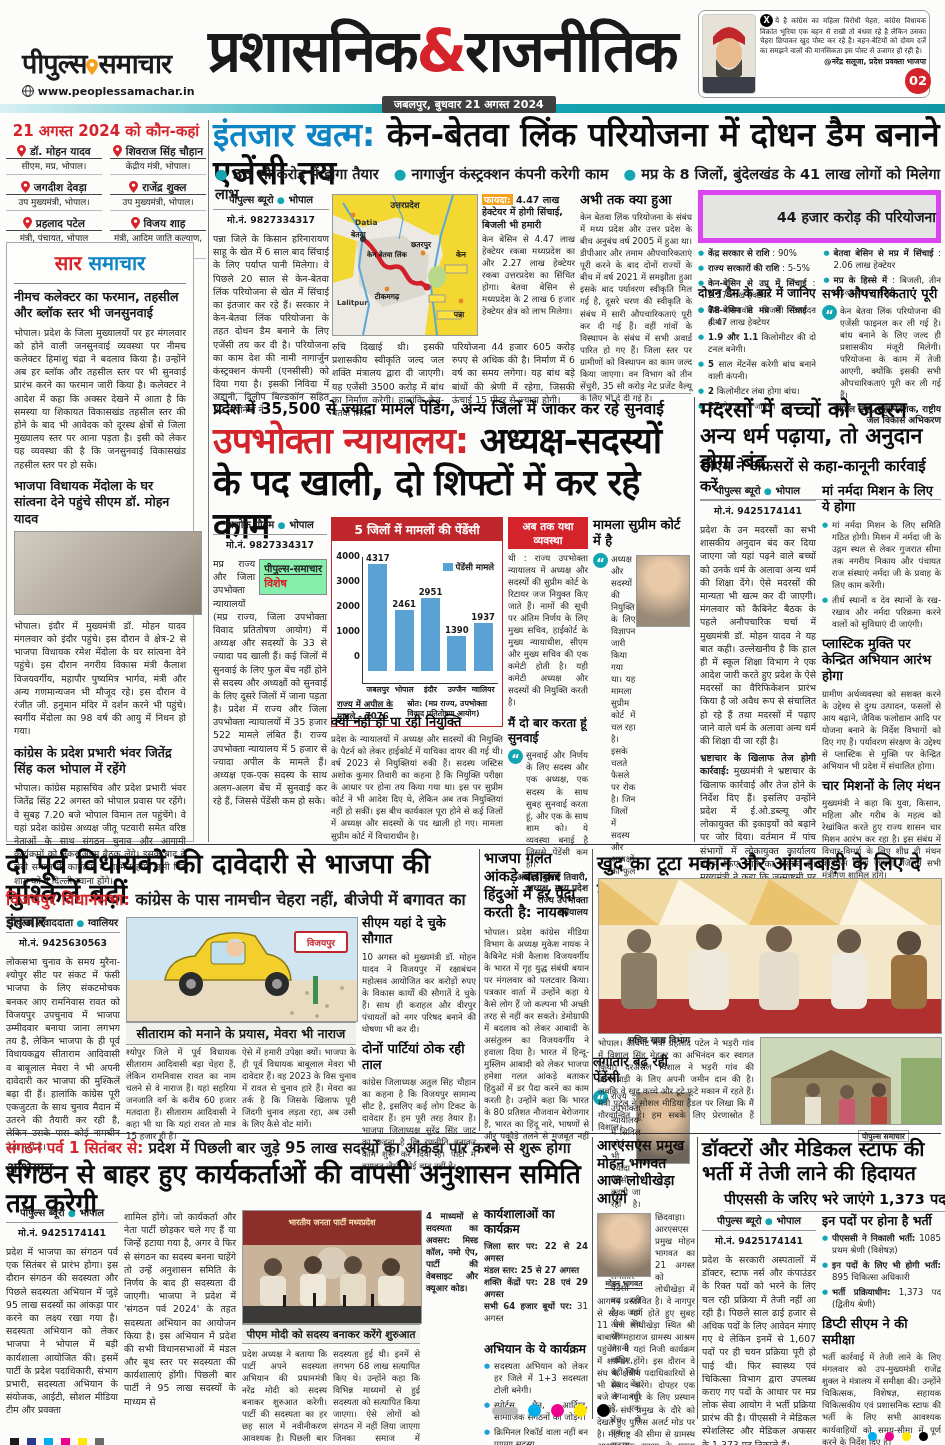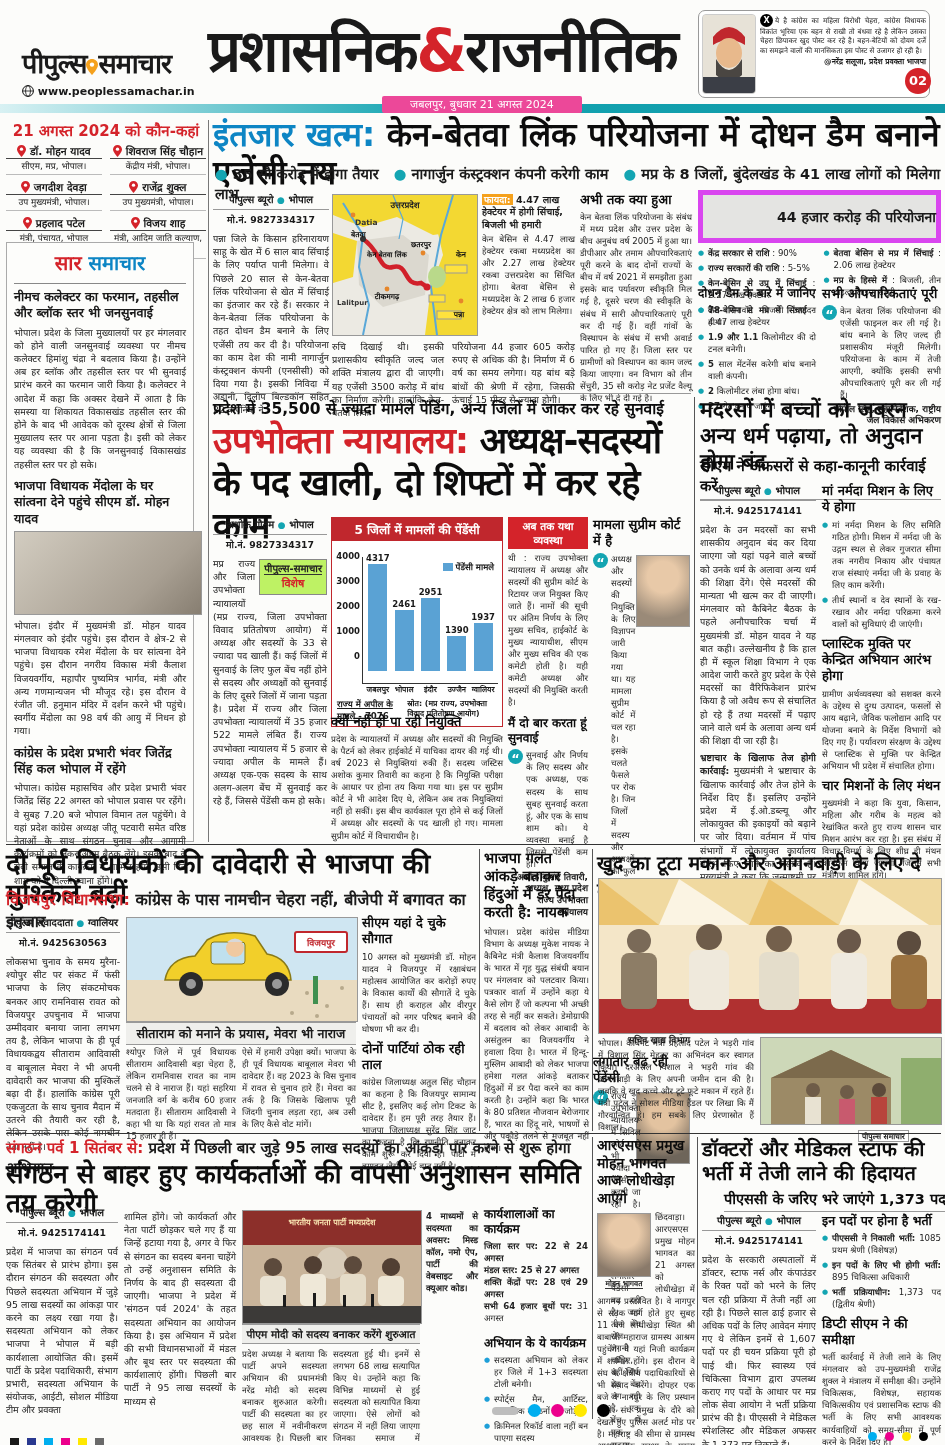--- a/index.html
+++ b/index.html
@@ -20,21 +20,21 @@
   .ph{background:linear-gradient(135deg,#d2ccc0 0%,#a89f92 70%,#877e71 100%);}
   .quote-ic{display:inline-block;width:15px;height:15px;background:#14a5b2;border-radius:50%;color:#fff;text-align:center;line-height:19px;font-size:13px;font-weight:bold;flex:0 0 auto;}
   .attr{font-weight:700;text-align:right;font-size:9px;line-height:1.3;margin-top:2px;}
   .bullet-line{display:flex;gap:4px;margin-bottom:3px;}
   .bullet-line .b{color:#14a5b2;font-size:7px;line-height:12px;}
   .pin-svg{vertical-align:-2px;}
   
   .logo{font-size:27px;font-weight:800;letter-spacing:-1px;}
   .website{font-size:11px;font-weight:700;margin-top:4px;}
   .main-title{font-size:58px;font-weight:800;letter-spacing:-2px;line-height:1;}
-  .date-pill{background:#ec4899;color:#fff;font-size:11px;font-weight:400;padding:2px 28px;border-radius:2px;}
+  .date-pill{background:#404040;color:#fff;font-size:11px;font-weight:700;padding:2px 12px;border-radius:2px;}
   .teal-band{position:absolute;left:0;top:104px;width:945px;height:9px;background:linear-gradient(90deg,#d8f1f3,#14a5b2 45%,#0f98a6);}
   .page-num{position:absolute;left:905px;top:68px;width:26px;height:26px;border-radius:50%;background:#d4232a;color:#fff;font-weight:800;font-size:13px;text-align:center;line-height:26px;}
   .tweet-card{position:absolute;left:698px;top:10px;width:232px;height:88px;border:1px solid #999;border-radius:7px;background:#fff;display:flex;gap:4px;padding:3px;box-sizing:border-box;}
   .tweet-text{font-size:7.1px;line-height:1.32;text-align:justify;color:#222;}
   .x-ic{display:inline-block;width:13px;height:13px;background:#000;border-radius:50%;color:#fff;font-size:8px;font-weight:800;text-align:center;line-height:13px;margin-right:2px;}
   
   .who-title{font-size:15px;font-weight:800;text-align:center;margin-bottom:4px;}
   .who-grid{display:grid;grid-template-columns:1fr 1fr;column-gap:8px;row-gap:5px;}
   .who-name{font-size:10.6px;font-weight:800;text-align:center;}
   .who-role{font-size:8.8px;text-align:center;border-top:1px solid #444;border-bottom:1px solid #bbb;padding:1px 0 2px;}
@@ -54,21 +54,21 @@
   .bar{width:19px;background:#5aa2d4;}
   .bar-cat{font-size:7.6px;font-weight:600;height:12px;line-height:12px;transform:translateY(13px);}
   .legend{position:absolute;top:4px;right:4px;display:flex;gap:3px;align-items:center;font-size:8.5px;font-weight:700;}
   .legend .sw{width:10px;height:8px;background:#5aa2d4;display:inline-block;}
   .chart-foot{display:flex;justify-content:space-between;gap:6px;padding:14px 5px 4px;}
   .chart-foot .l{font-size:8.6px;font-weight:800;text-decoration:underline;}
   .chart-foot .r{font-size:7.8px;font-weight:700;}
   
   .gray-head{background:#e4e4e2;border:5px solid #d946ef;font-weight:800;font-size:14px;text-align:right;padding:12px 0;margin-bottom:4px;}
   .red-head{background:#d4232a;color:#fff;font-weight:800;font-size:10.5px;text-align:center;padding:2px 3px;margin-bottom:3px;}
-  .special-badge{float:right;border:1px solid #888;padding:2px 4px;margin:2px 0 8px 4px;text-align:center;background:#bef264;}
+  .special-badge{float:right;border:1px solid #888;padding:2px 4px;margin:2px 0 8px 4px;text-align:left;background:#86efac;}
   .special-badge .l1{font-size:10px;font-weight:800;border-bottom:1px solid #333;}
   .special-badge .l2{font-size:11px;font-weight:800;color:#d4232a;}
   .cap-bar{font-weight:800;font-size:12.5px;text-align:center;background:#efefec;border-top:1px solid #999;border-bottom:1px solid #999;padding:2px 0;}
   .credit{font-size:7.5px;font-weight:700;text-align:right;border:1px solid #999;display:inline-block;padding:0 3px;background:#fff;}
   .marks{display:flex;gap:10px;align-items:center;}
   .marks .c{width:13px;height:13px;border-radius:50%;}
   .sq{width:9px;height:9px;display:inline-block;margin-right:3px;}
 </style>
 </head>
 <body>
@@ -558,21 +558,21 @@
   <div class="abs small-text" style="left:333px;top:1348px;width:87px;">सदस्यता हुई थी। इनमें से लगभग 68 लाख सत्यापित किए थे। उन्होंने कहा कि विभिन्न माध्यमों से हुई सदस्यता को सत्यापित किया जाएगा। ऐसे लोगों को संगठन में नहीं लिया जाएगा जिनका समाज में आपराधिक रिकॉर्ड है।</div>
   <div class="abs" style="left:426px;top:1210px;width:52px;">
     <div class="small-text" style="font-weight:700;"><b>4 माध्यमों से सदस्यता का अवसर:</b> <span>मिस्ड कॉल, नमो ऐप, पार्टी की वेबसाइट और क्यूआर कोड।</span></div>
   </div>
   <div class="abs" style="left:484px;top:1207px;width:104px;">
     <div class="sec-head" style="font-size:12px;">कार्यशालाओं का कार्यक्रम</div>
     <div class="small-text" style="font-weight:700;"><b>जिला स्तर पर:</b> <span>22 से 24 अगस्त</span></div>
     <div class="small-text" style="font-weight:700;"><b>मंडल स्तर:</b> <span>25 से 27 अगस्त</span></div>
     <div class="small-text" style="font-weight:700;"><b>शक्ति केंद्रों पर:</b> <span>28 एवं 29 अगस्त</span></div>
     <div class="small-text" style="font-weight:400;"><b>सभी 64 हजार बूथों पर:</b> <span>31 अगस्त</span></div>
-    <div class="sec-head" style="font-size:12px;margin-top:12px;">अभियान के ये कार्यक्रम</div>
+    <div class="sec-head" style="font-size:12px;margin-top:18px;">अभियान के ये कार्यक्रम</div>
     <div class="bullet-line">
         <span class="b" style="color:#1e9fd8">●</span>
         <span class="small-text">सदस्यता अभियान को लेकर हर जिले में 1+3 सदस्यता टोली बनेगी।</span>
       </div>
     <div class="bullet-line">
         <span class="b" style="color:#1e9fd8">●</span>
         <span class="small-text">स्पोर्ट्स मैन, आर्टिस्ट, सामाजिक संगठनों को जोड़ेंगे।</span>
       </div>
     <div class="bullet-line">
         <span class="b" style="color:#1e9fd8">●</span>

